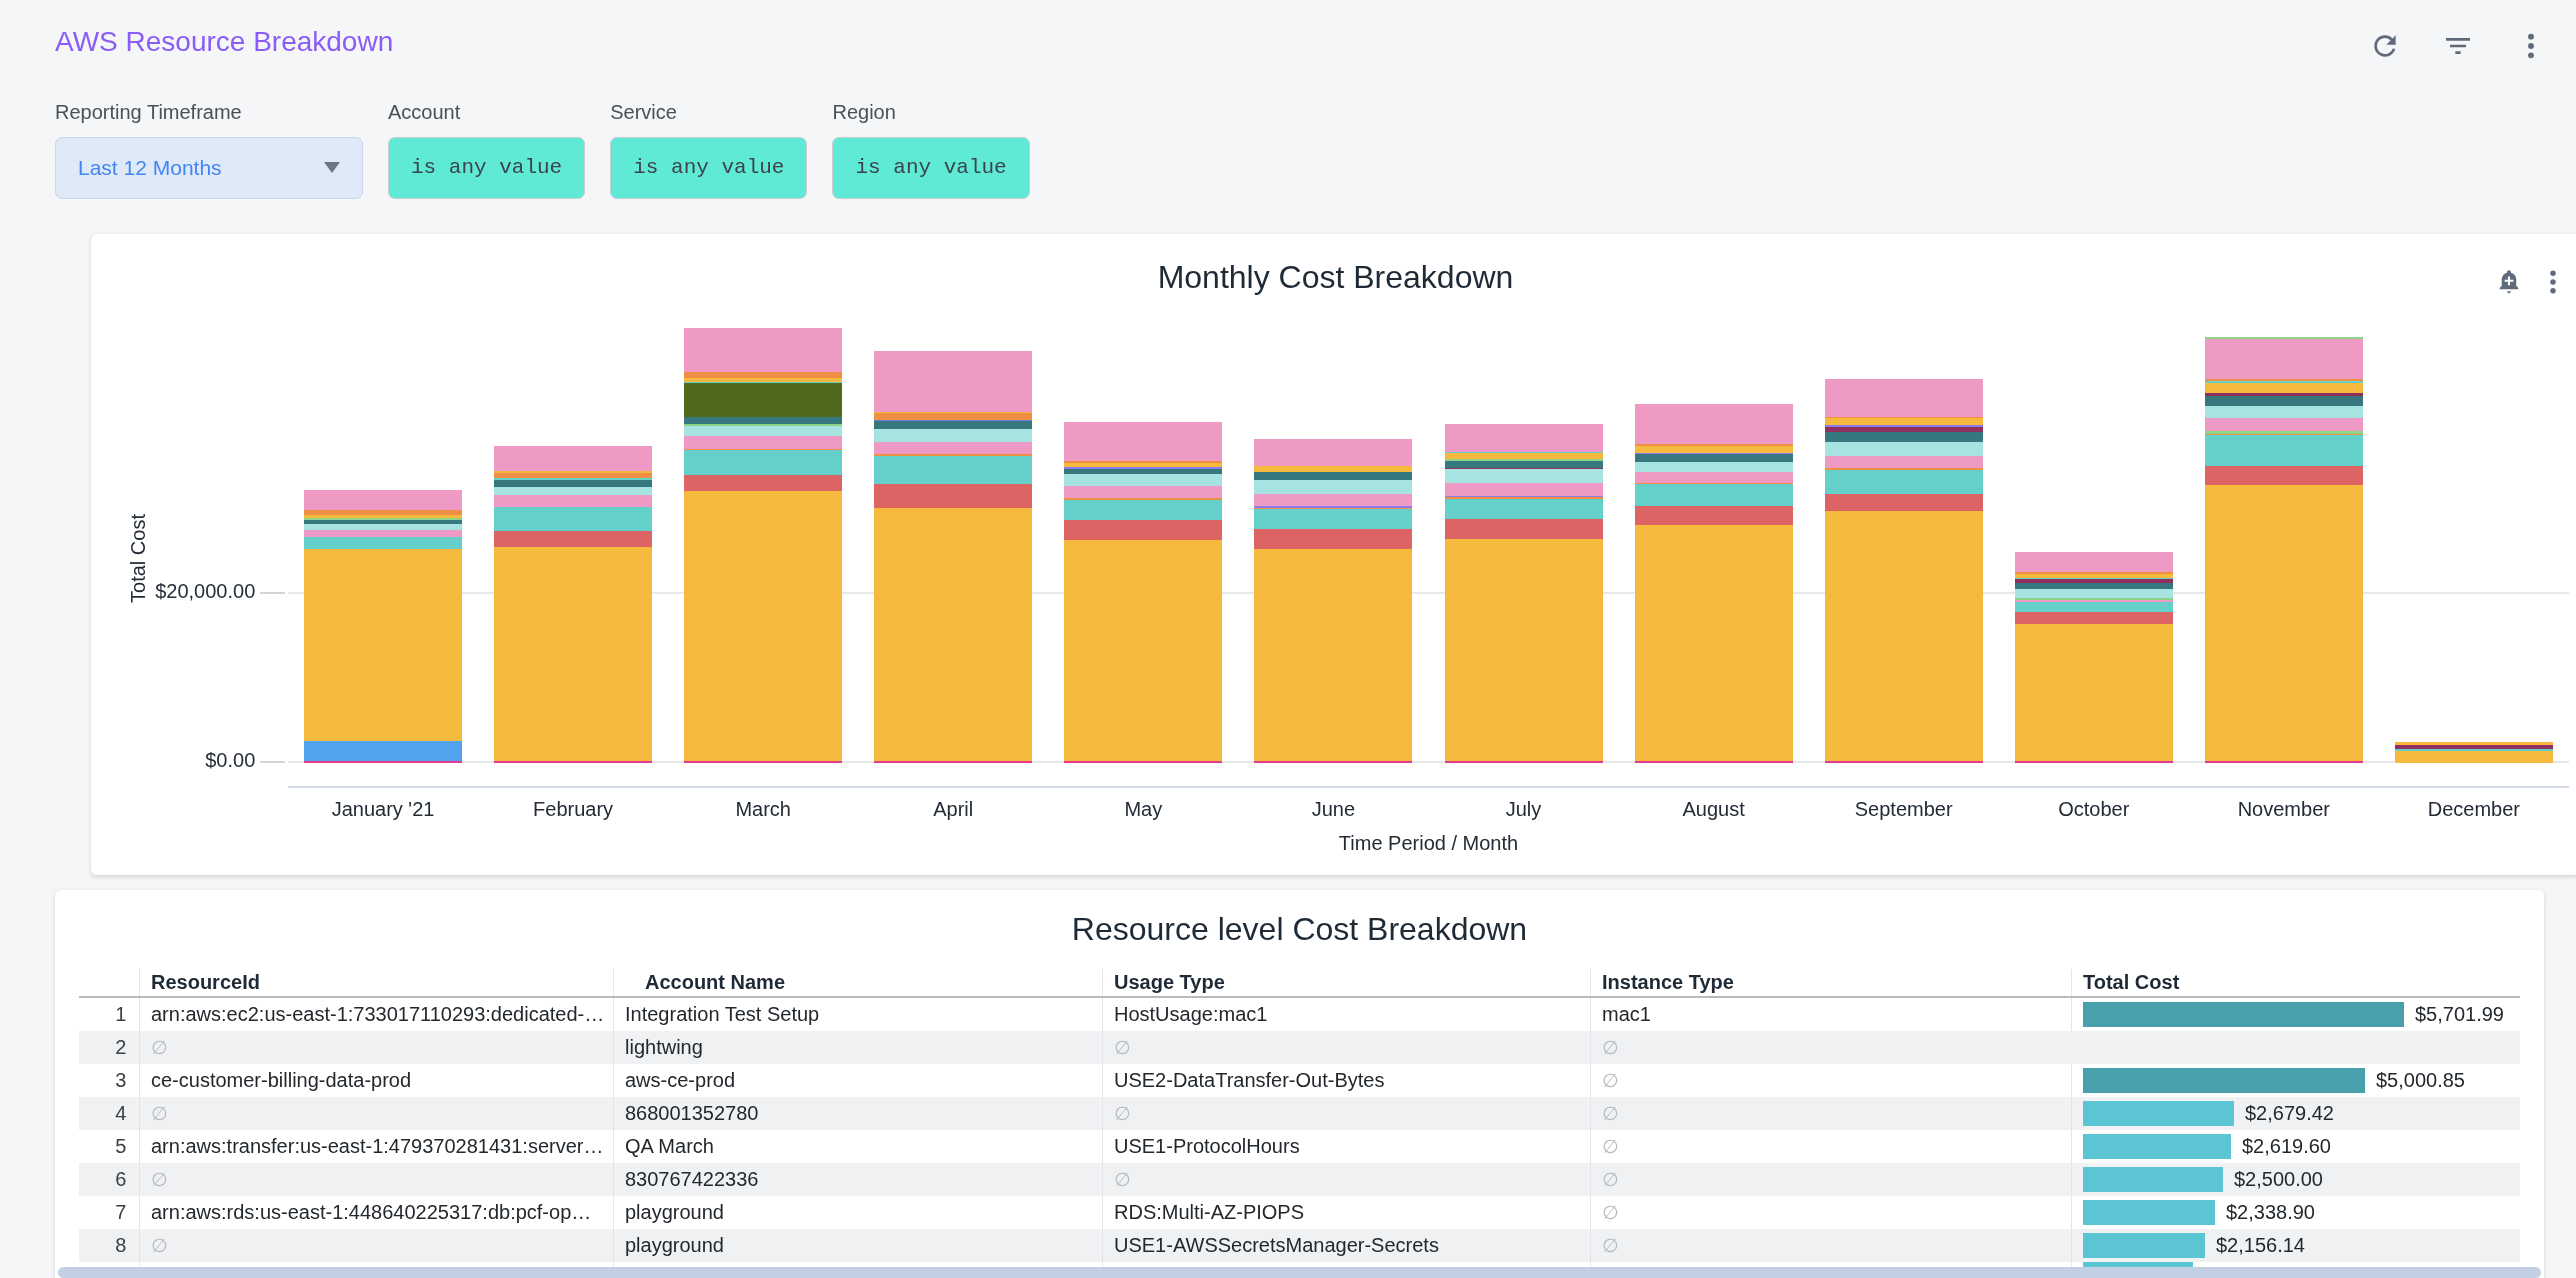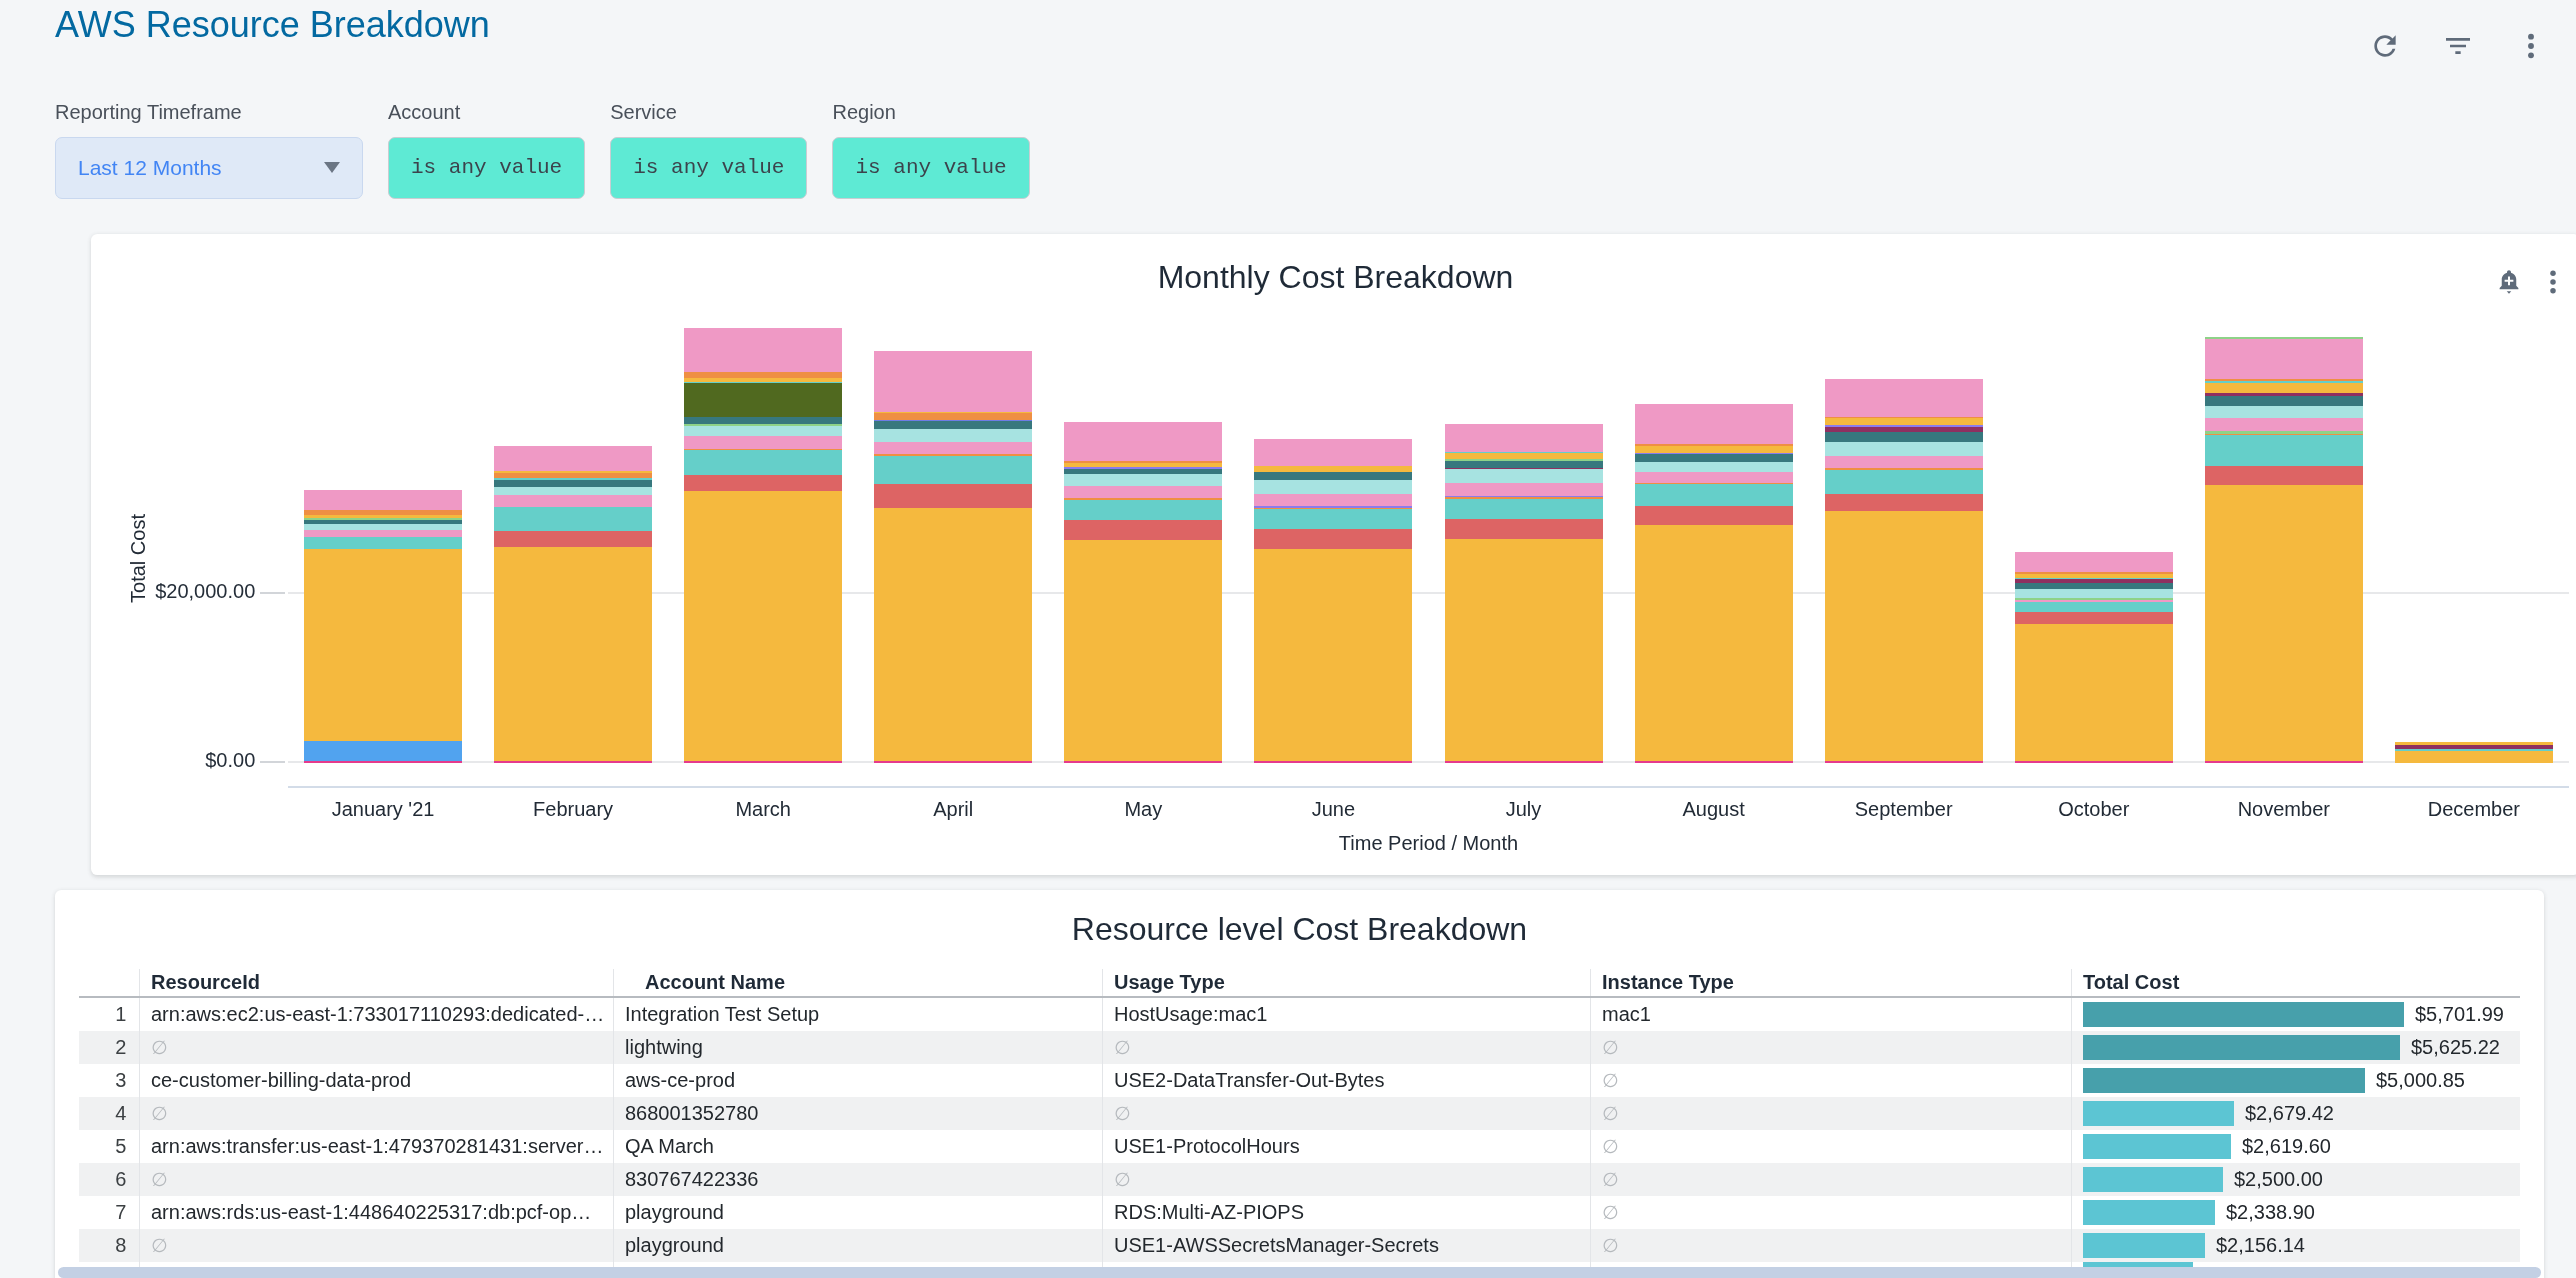--- a/index.html
+++ b/index.html
@@ -1,20 +1,20 @@
 <!DOCTYPE html>
 <html style="font-size:12.6px"><head>
 <meta charset="utf-8">
 <style>
   * { margin:0; padding:0; box-sizing:border-box; }
   html,body { width:2576px; height:1279px; overflow:hidden; }
   body { background:#f4f6f8; font-family:"Liberation Sans","DejaVu Sans",sans-serif; color:#222b36; position:relative; }
 
   
-  .page-title { position:absolute; left:55px; top:4px; font-size:36px; font-weight:500; color:#0369a1; }
+  .page-title { position:absolute; left:55px; top:26px; font-size:28px; font-weight:500; color:#8b5cf6; }
   .header-icons { position:absolute; right:28px; top:28px; display:flex; gap:38px; align-items:center; }
   .icon-btn { width:35px; height:35px; display:flex; align-items:center; justify-content:center; cursor:pointer; }
 
   
   .filters { position:absolute; left:55px; top:101px; display:flex; gap:25px; align-items:flex-start; }
   .filter-group { display:flex; flex-direction:column; }
   .filter-label { font-size:20px; color:#49505a; margin-bottom:12.6px; }
   .filter-control { height:62px; border-radius:7px; display:flex; align-items:center; font-size:21px; padding:0 22px; }
   .filter-select { width:308px; background:#dfe9f7; border:0.8px solid #c9d8ef; color:#4285f4; justify-content:space-between; cursor:pointer; }
   .filter-any { background:#5eead4; border:1.6px solid #c9cdd2; color:#3c434c; cursor:pointer;font-family:Liberation Mono, monospace; }
@@ -390,24 +390,20 @@
           <div class="td col-rid">
             <span class="null-val">∅</span>
           </div>
           <div class="td col-acct">lightwing</div>
           <div class="td col-usage">
             <span class="null-val">∅</span>
           </div>
           <div class="td col-inst">
             <span class="null-val">∅</span>
           </div>
-          <div class="td col-cost cost-cell">
-            <div class="cost-bar" style="width: 317px; background: rgb(71, 160, 171);"></div>
-            <span class="cost-text">$5,625.22</span>
-          </div>
         </div>
         <div class="trow">
           <div class="td col-num rownum">3</div>
           <div class="td col-rid">ce-customer-billing-data-prod</div>
           <div class="td col-acct">aws-ce-prod</div>
           <div class="td col-usage">USE2-DataTransfer-Out-Bytes</div>
           <div class="td col-inst">
             <span class="null-val">∅</span>
           </div>
           <div class="td col-cost cost-cell">

